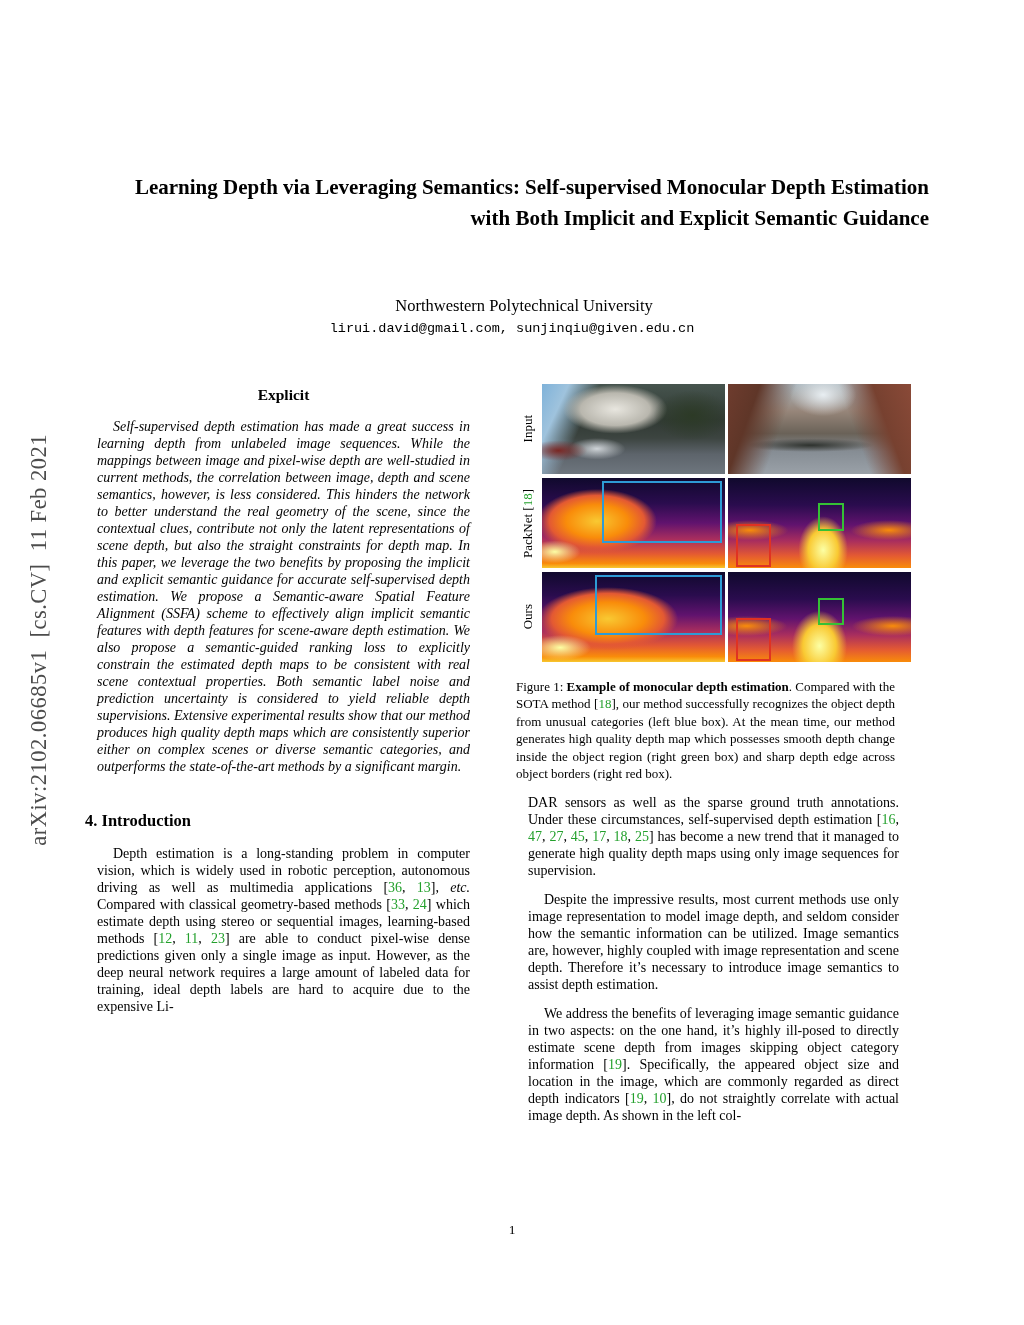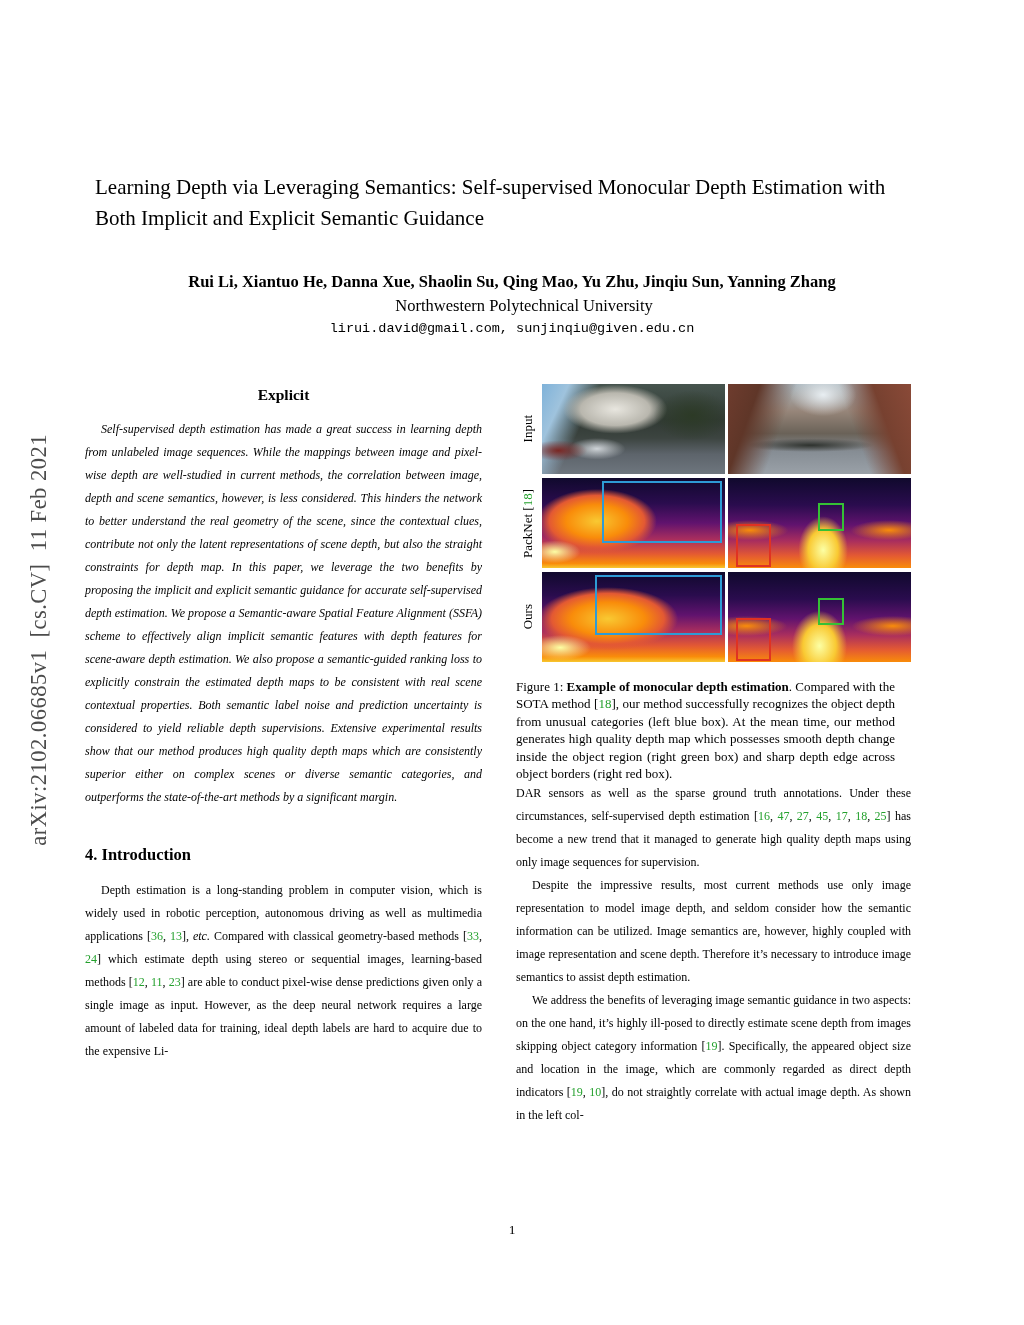--- a/index.html
+++ b/index.html
@@ -4,32 +4,32 @@
 <style>
   html,body{margin:0;padding:0;background:#ffffff;}
   body{width:1024px;height:1325px;font-family:"Liberation Serif",serif;color:#000;}
   .page{position:relative;width:1024px;height:1325px;background:#fff;overflow:hidden;}
 
   
   .stamp{position:absolute;left:16px;top:350px;height:580px;width:46px;display:flex;align-items:center;justify-content:center;}
   .stamp span{writing-mode:vertical-rl;transform:rotate(180deg);font-size:22.5px;color:#4c4c4c;white-space:pre;letter-spacing:0.5px;}
 
   
-  .title{position:absolute;top:172px;left:95px;width:834px;text-align:left;font-weight:normal;font-size:21px;line-height:31px;}
+  .title{position:absolute;top:172px;left:95px;width:834px;text-align:right;font-weight:bold;font-size:21px;line-height:31px;}
   .authors{position:absolute;top:272px;left:0;width:100%;text-align:center;font-weight:bold;font-size:16.5px;}
   .affil{position:absolute;top:296px;left:0;width:100%;text-align:center;font-size:16.5px;padding-left:12px;}
   .emails{position:absolute;top:321px;left:0;width:100%;text-align:center;font-family:"Liberation Mono",monospace;font-size:13.5px;}
 
   
   .col-left{position:absolute;left:85px;top:386px;width:397px;}
   .col-right{position:absolute;left:516px;top:384px;width:395px;}
 
   .abs-head{margin:0 0 14px 0;text-align:center;font-size:15.5px;font-weight:bold;}
   .sec-head{margin:36px 0 14px 0;font-size:16.5px;font-weight:bold;}
-  p.body{margin:0;font-size:12px;line-height:23px;text-align:justify;}
+  p.body{margin:12px;font-size:14px;line-height:17px;text-align:justify;}
   p.abstract{font-style:italic;}
   .ind{text-indent:16px;}
   p.caption{margin:16px 16px 0 0;font-size:13px;line-height:17.4px;text-align:justify;}
   .seg-cite{color:#23a02c;}
   .seg-bold{font-weight:bold;}
   .seg-italic{font-style:italic;}
   .mt1{margin-top:30px;}
   .mt2{margin-top:14px;}
   .mt3{margin-top:11px;}
 
@@ -85,21 +85,20 @@
 </head>
 <body>
 
 <div class="page">
 
   <div class="stamp">
     <span>arXiv:2102.06685v1  [cs.CV]  11 Feb 2021</span>
   </div>
 
   <div class="title">Learning Depth via Leveraging Semantics: Self-supervised Monocular Depth Estimation with Both Implicit and Explicit Semantic Guidance</div>
-  <div class="authors">Rui Li, Xiantuo He, Danna Xue, Shaolin Su, Qing Mao, Yu Zhu, Jinqiu Sun, Yanning Zhang</div>
   <div class="affil">Northwestern Polytechnical University</div>
   <div class="emails">lirui.david@gmail.com, sunjinqiu@given.edu.cn</div>
 
   <div class="col-left">
     <h2 class="abs-head">Explicit</h2>
     <p class="body abstract ind">Self-supervised depth estimation has made a great success in learning depth from unlabeled image sequences. While the mappings between image and pixel-wise depth are well-studied in current methods, the correlation between image, depth and scene semantics, however, is less considered. This hinders the network to better understand the real geometry of the scene, since the contextual clues, contribute not only the latent representations of scene depth, but also the straight constraints for depth map. In this paper, we leverage the two benefits by proposing the implicit and explicit semantic guidance for accurate self-supervised depth estimation. We propose a Semantic-aware Spatial Feature Alignment (SSFA) scheme to effectively align implicit semantic features with depth features for scene-aware depth estimation. We also propose a semantic-guided ranking loss to explicitly constrain the estimated depth maps to be consistent with real scene contextual properties. Both semantic label noise and prediction uncertainty is considered to yield reliable depth supervisions. Extensive experimental results show that our method produces high quality depth maps which are consistently superior either on complex scenes or diverse semantic categories, and outperforms the state-of-the-art methods by a significant margin.</p>
     <h2 class="sec-head">4. Introduction</h2>
     <p class="body ind"><span>Depth estimation is a long-standing problem in computer vision, which is widely used in robotic perception, autonomous driving as well as multimedia applications [</span><span class="seg-cite">36</span><span>, </span><span class="seg-cite">13</span><span>], </span><span class="seg-italic">etc.</span><span>  Compared with classical geometry-based methods [</span><span class="seg-cite">33</span><span>, </span><span class="seg-cite">24</span><span>] which estimate depth using stereo or sequential images, learning-based methods [</span><span class="seg-cite">12</span><span>, </span><span class="seg-cite">11</span><span>, </span><span class="seg-cite">23</span><span>] are able to conduct pixel-wise dense predictions given only a single image as input. However, as the deep neural network requires a large amount of labeled data for training, ideal depth labels are hard to acquire due to the expensive Li-</span></p>
   </div>
 

